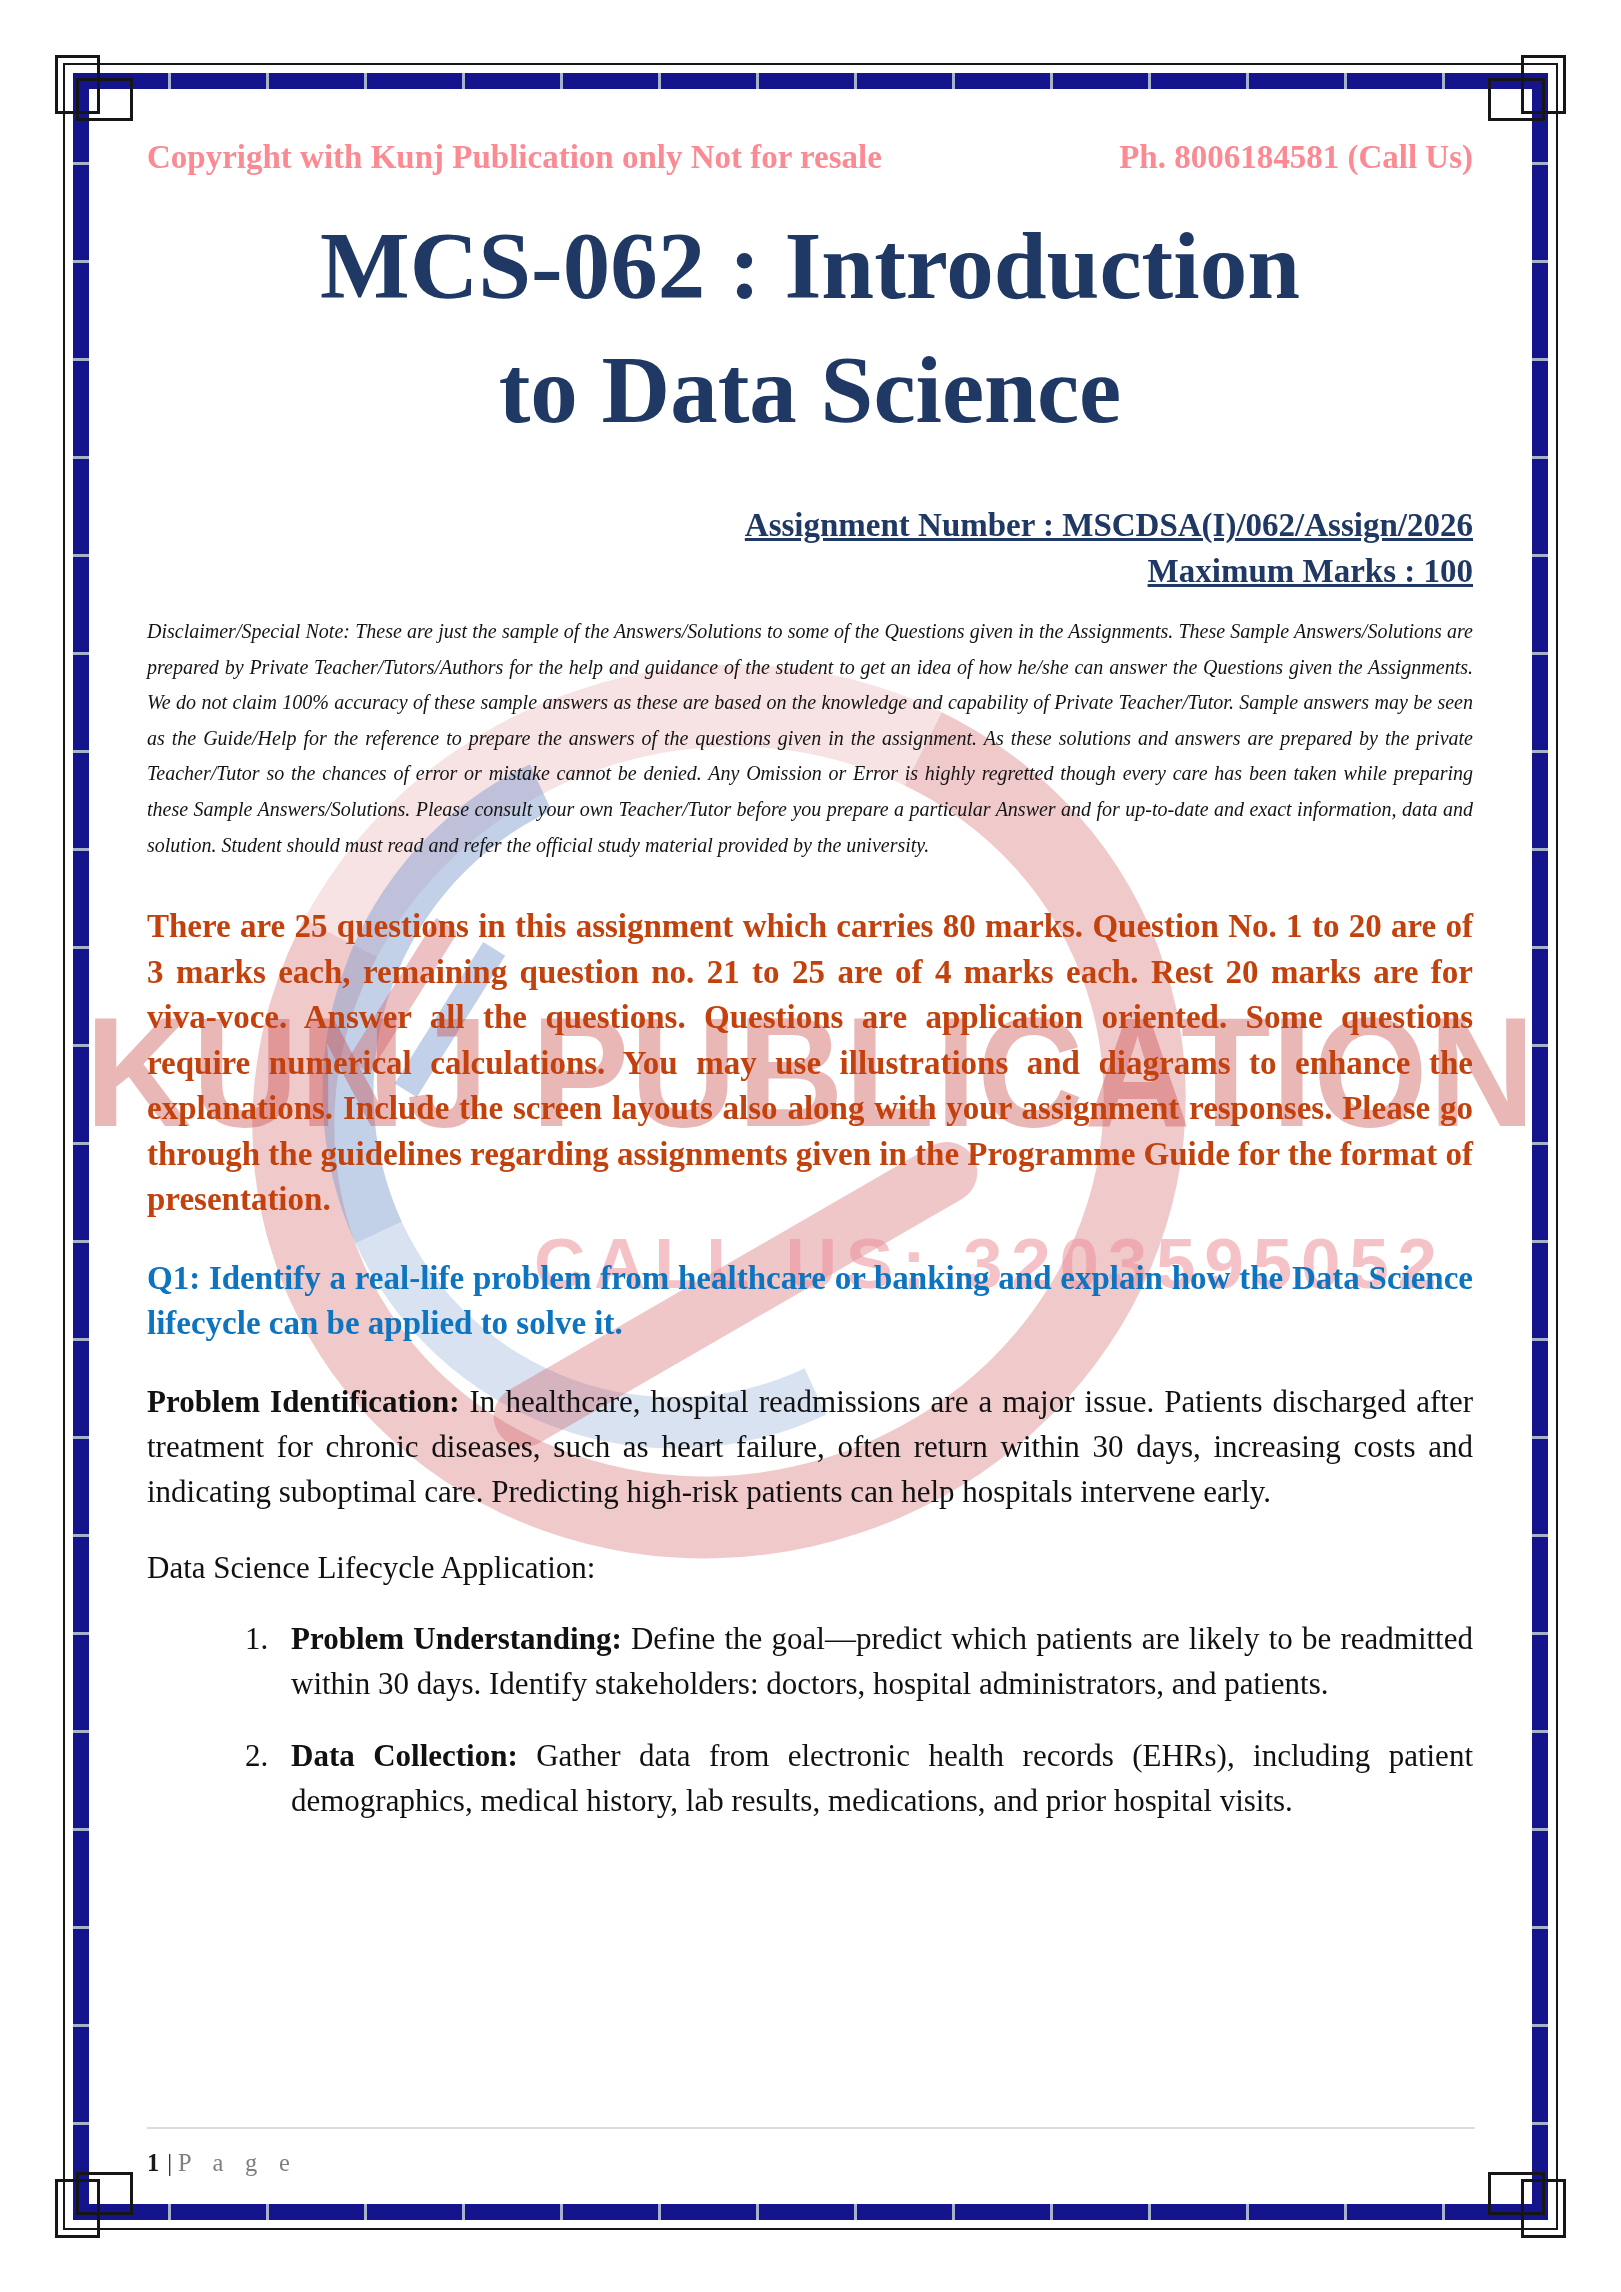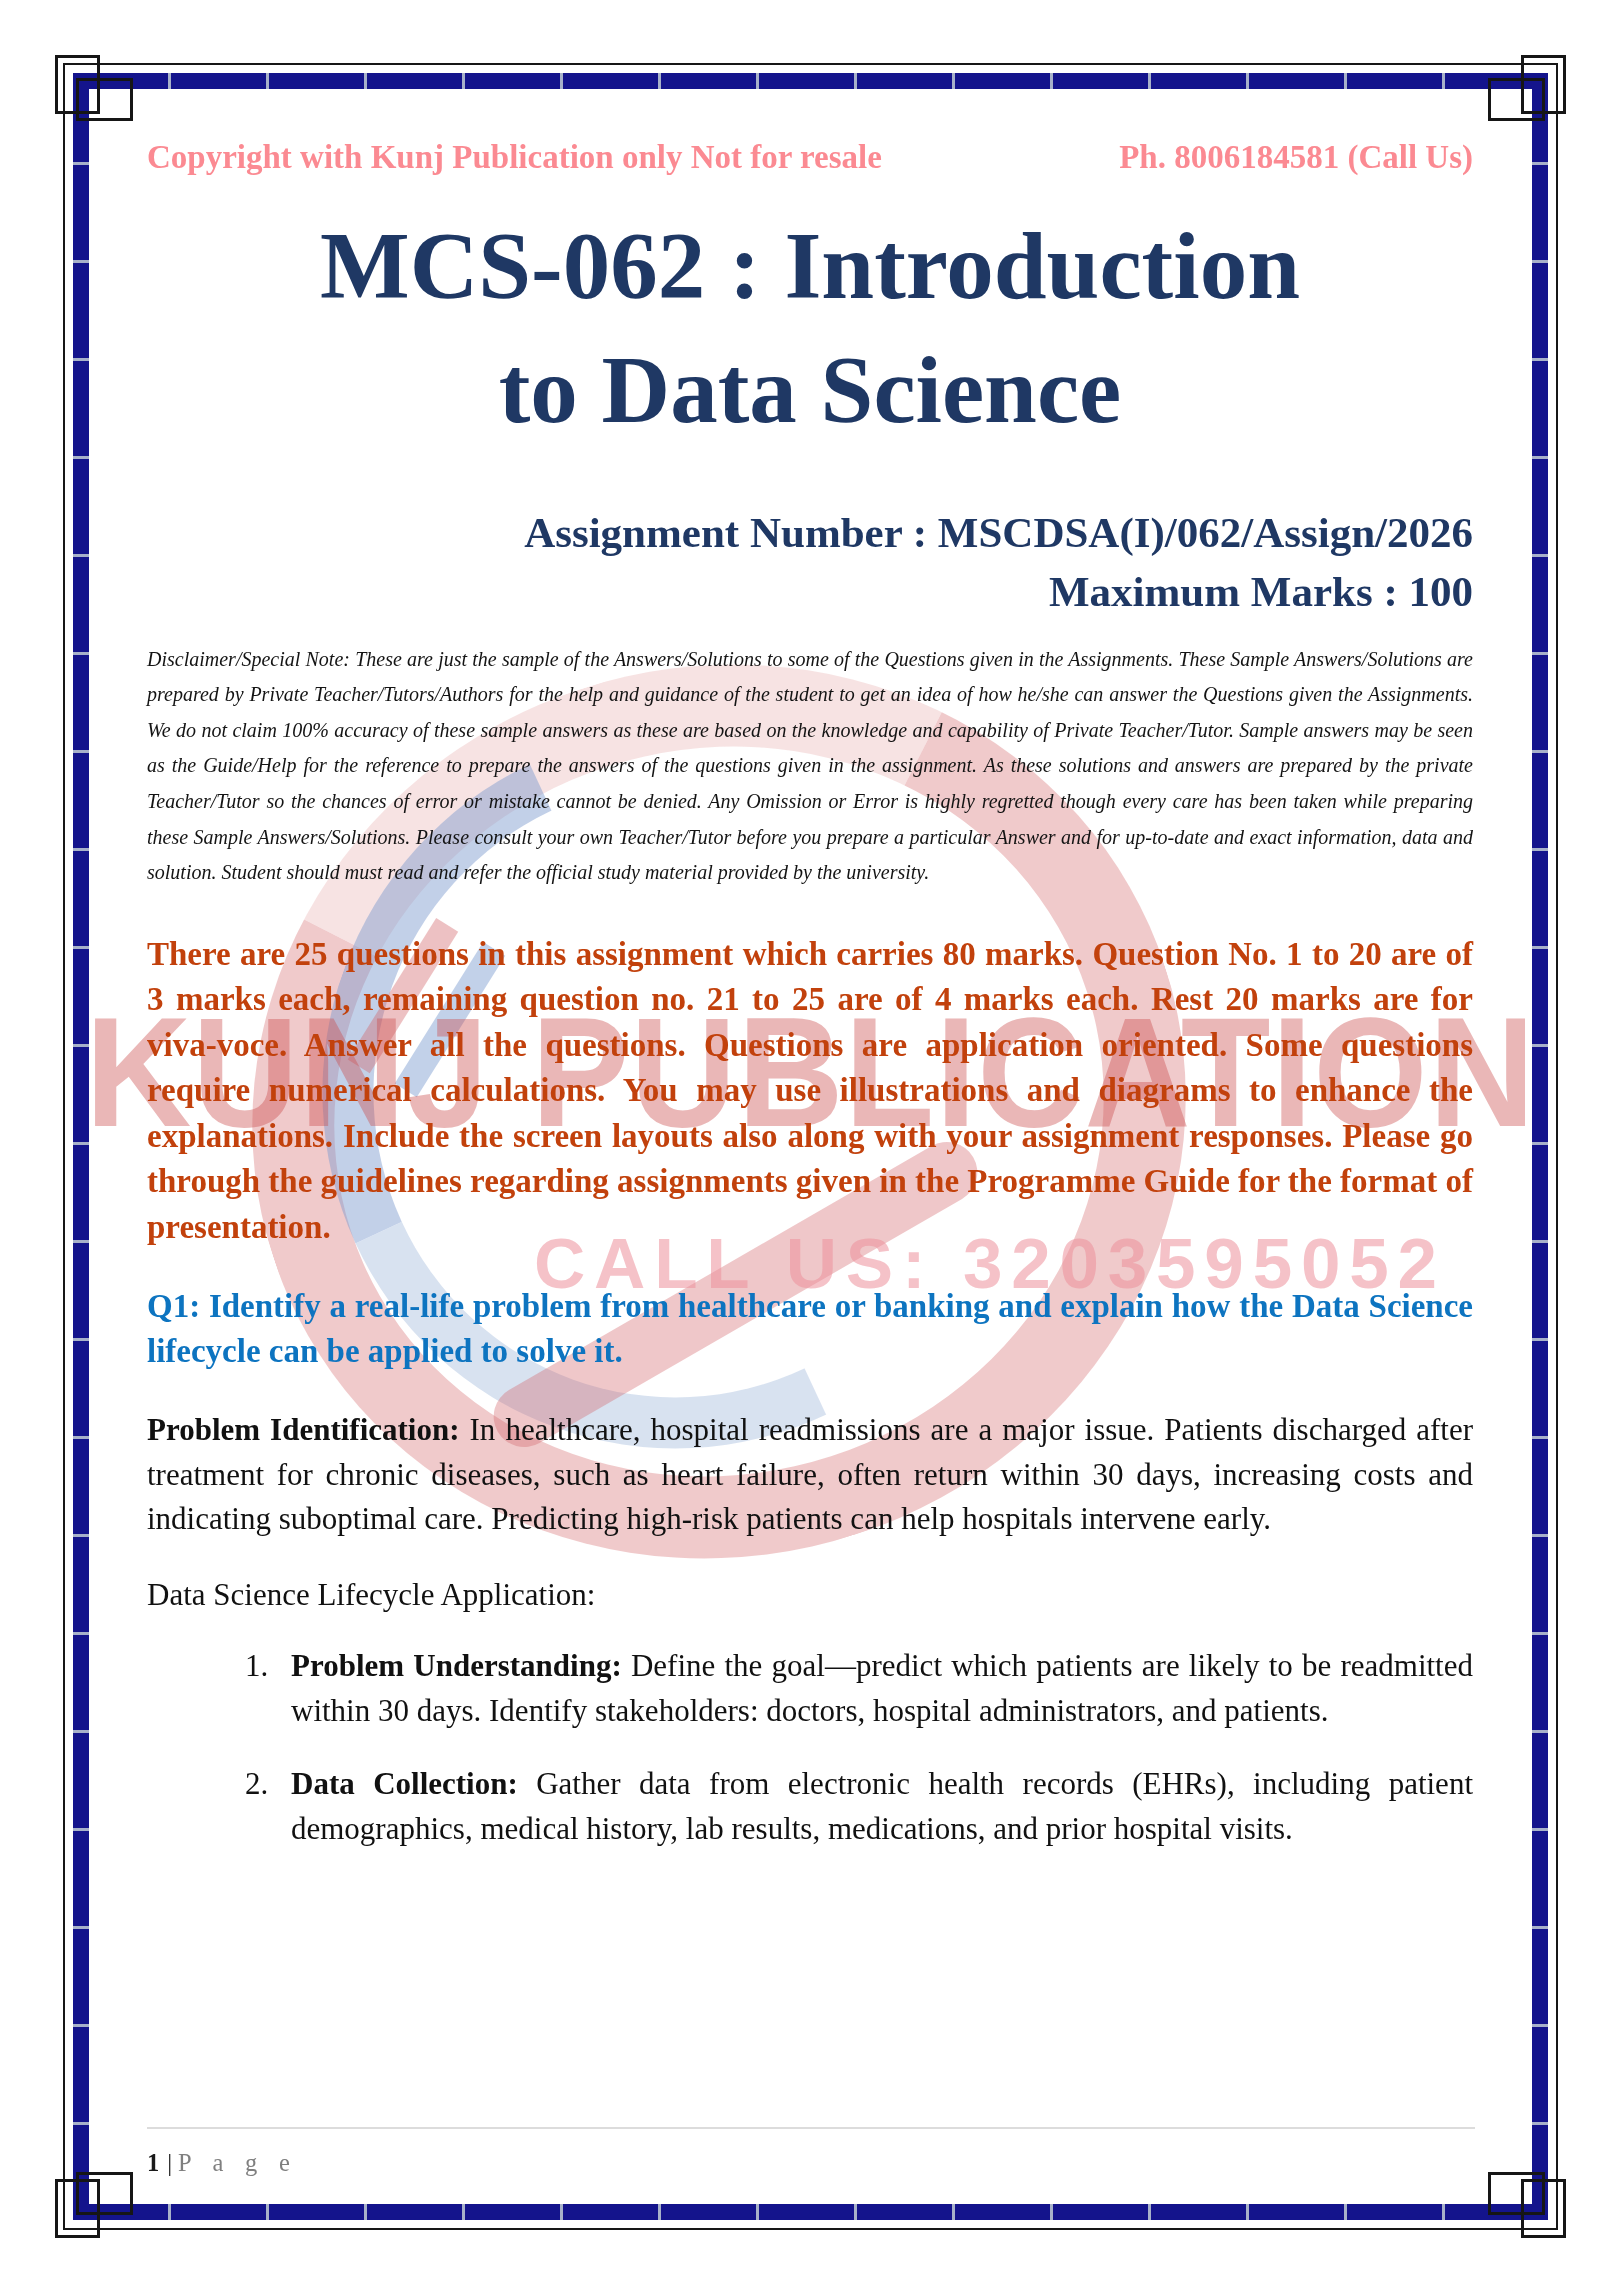--- a/index.html
+++ b/index.html
@@ -48,22 +48,22 @@
 
   
   .content{position:absolute;left:147px;right:148px;top:139px;z-index:2;}
 
   .copyright-row{display:flex;justify-content:space-between;align-items:baseline;
                  font-weight:bold;font-size:33px;color:#FB8A92;}
 
   .doc-title{margin-top:29px;text-align:center;font-weight:bold;font-size:95px;line-height:1.3;
              color:#1F3864;}
 
-  .meta-block{margin-top:51px;text-align:right;font-weight:bold;font-size:43px;line-height:1.38;
-              color:#1F3864;}
+  .meta-block{margin-top:51px;text-align:right;font-weight:bold;font-size:33px;line-height:1.38;
+              color:#1F3864;text-decoration:underline;}
 
   .disclaimer{font-style:italic;font-size:20px;line-height:1.78;
               text-align:justify;color:#141414;}
 
   .instructions{margin-top:41px;font-weight:bold;font-size:33px;line-height:1.38;
                 text-align:justify;color:#c2410c;}
 
   .question{margin-top:33px;font-weight:bold;font-size:33px;line-height:1.38;
             text-align:justify;color:#0D74C0;}
 

